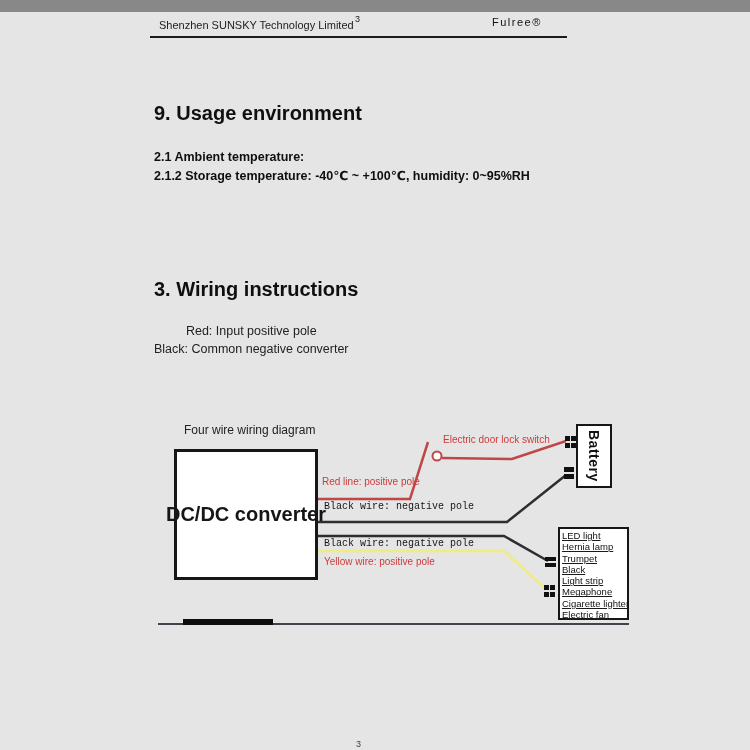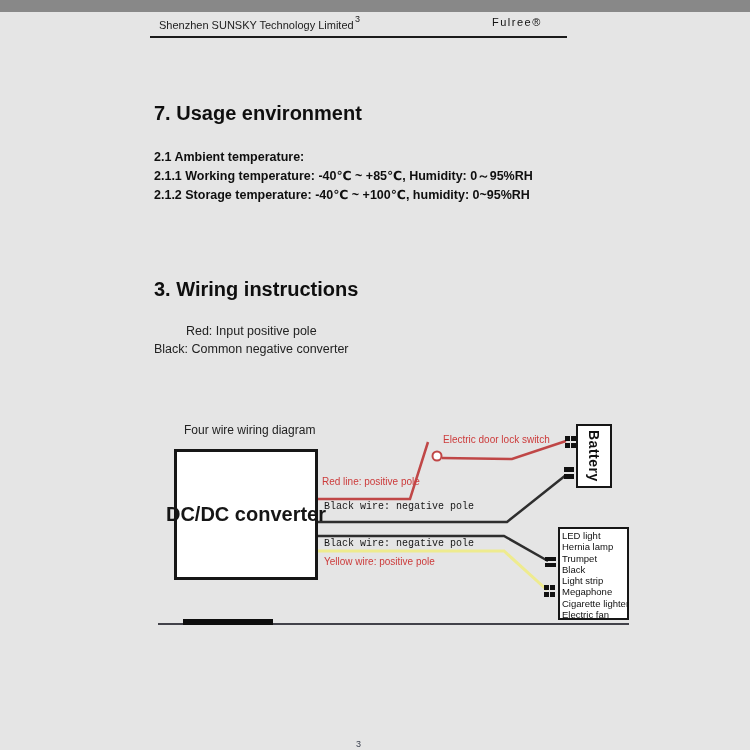--- a/index.html
+++ b/index.html
@@ -27,21 +27,21 @@
     display:flex;align-items:center;justify-content:center;background:#fff;z-index:2;font-weight:bold;
   }
   .converter-box span{font-size:20px;color:#161616;white-space:nowrap;}
   .battery-box{
     left:576px;top:412px;width:32px;height:60px;border:2px solid #161616;
     display:flex;align-items:center;justify-content:center;background:#fff;z-index:2;
   }
   .battery-box span{writing-mode:vertical-rl;font-size:14px;font-weight:bold;color:#111;letter-spacing:0.5px;}
   .devices-box{
     left:558px;top:515px;width:65px;height:88px;border:2px solid #161616;
-    background:#fff;z-index:2;padding:1px 0 0 2px;box-sizing:content-box;
+    background:#fff;z-index:2;padding:1px 0 0 2px;box-sizing:content-box;text-decoration:underline;
   }
   .device-row{font-size:9.5px;line-height:11.3px;color:#111;white-space:nowrap;}
   .wire-label{font-size:10px;z-index:3;white-space:nowrap;}
   .lbl-red{color:#cc3b3b;}
   .lbl-black{color:#161616;font-family:Liberation Mono, monospace;}
   .lbl-switch{left:443px;top:422px;}
   .lbl-redwire{left:322px;top:464px;}
   .lbl-black1{left:324px;top:489px;}
   .lbl-black2{left:324px;top:526px;}
   .lbl-yellow{left:324px;top:544px;}
@@ -51,24 +51,23 @@
 </head>
 <body>
 
 <div class="page">
 
   <div class="abs hdr-company">Shenzhen SUNSKY Technology Limited</div>
   <div class="abs hdr-sup">3</div>
   <div class="abs hdr-brand">Fulree®</div>
   <div class="abs hdr-rule"></div>
 
-  <div class="abs sec2-title">7. Usage environment</div>
+  <div class="abs sec2-title">9. Usage environment</div>
   <div class="abs sec2-lines">
     <div>2.1 Ambient temperature:</div>
-    <div>2.1.1 Working temperature: -40℃ ~ +85℃, Humidity: 0～95%RH</div>
     <div>2.1.2 Storage temperature: -40℃ ~ +100℃, humidity: 0~95%RH</div>
   </div>
 
   <div class="abs sec3-title">3. Wiring instructions</div>
   <div class="abs sec3-lines">
     <div>Red: Input positive pole</div>
     <div>Black: Common negative converter</div>
   </div>
 
   <svg class="abs wires-svg" viewBox="0 0 750 750" xmlns="http://www.w3.org/2000/svg">

